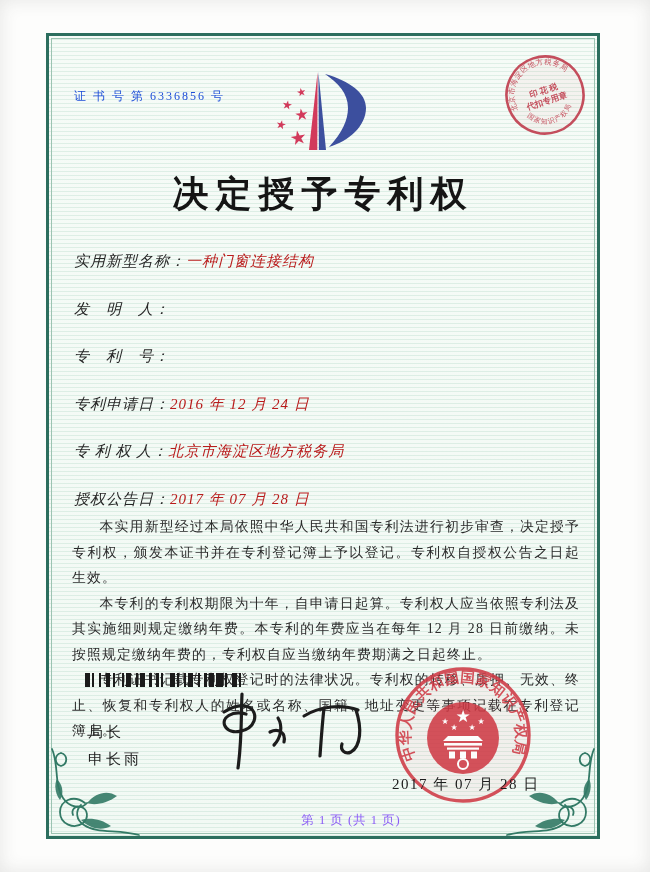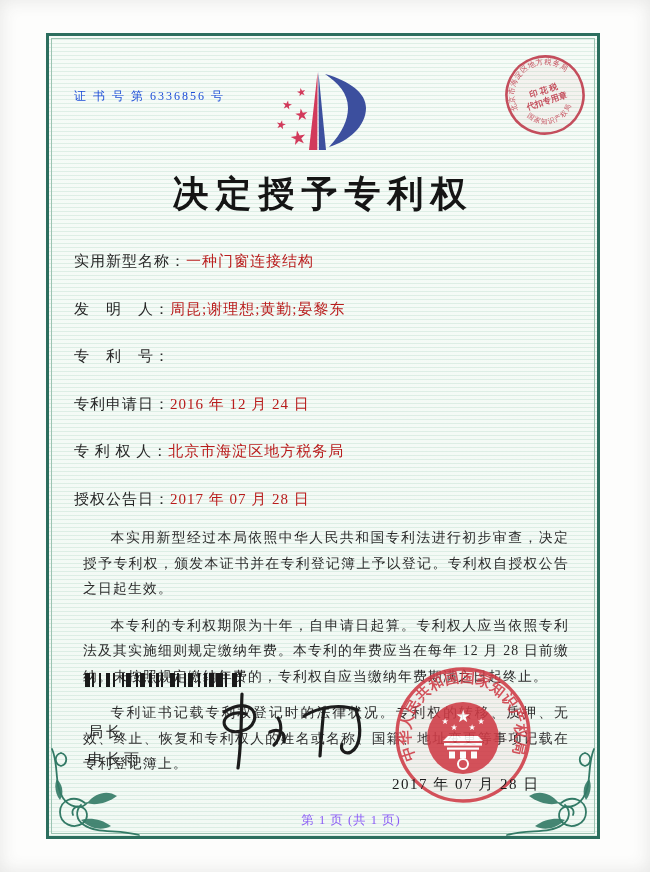--- a/index.html
+++ b/index.html
@@ -22,27 +22,27 @@
   .frame-inner{position:absolute;inset:2px;border:1px solid #9cc3b2;}
   .cert-number{position:absolute;left:74px;top:88px;font-size:12px;letter-spacing:2px;color:#1d4ed8;}
   
   .logo{position:absolute;left:268px;top:60px;width:112px;height:102px;}
   
   .title{
     position:absolute;left:46px;top:170px;width:554px;text-align:center;
     font-size:36px;font-weight:700;letter-spacing:7px;color:#151515;
   }
   
-  .fields{position:absolute;left:74px;top:252px;width:480px;}
+  .fields{position:absolute;left:74px;top:252px;width:480px;font-style:italic;}
   .field-row{display:flex;align-items:baseline;height:47.5px;font-size:15px;}
   .field-label{white-space:pre;letter-spacing:1px;color:#262626;}
   .field-value{letter-spacing:1px;color:#b91c1c;}
   
   .body-text{position:absolute;left:72px;top:514px;width:508px;font-size:13.8px;line-height:25.5px;color:#2b2b2b;}
-  .body-text p{margin:11px;text-indent:2em;letter-spacing:1.2px;text-align:justify;}
+  .body-text p{margin:0;text-indent:2em;letter-spacing:1.2px;text-align:justify;}
   
   .barcode{position:absolute;left:85px;top:673px;height:14px;display:flex;align-items:stretch;}
   .barcode span{display:block;height:100%;}
   
   .director{position:absolute;left:88px;top:719px;font-size:15px;letter-spacing:3px;color:#232323;line-height:27px;}
   .signature{position:absolute;left:212px;top:688px;width:160px;height:90px;}
   
   .seal{position:absolute;left:388px;top:660px;width:150px;height:150px;opacity:.88;}
   .issue-date{position:absolute;left:392px;top:775px;width:160px;font-size:15px;letter-spacing:1.5px;color:#1d1d1d;z-index:6;}
   
@@ -98,21 +98,20 @@
 
   <div class="title">决定授予专利权</div>
 
   <div class="fields">
     <div class="field-row">
       <span class="field-label">实用新型名称：</span>
       <span class="field-value">一种门窗连接结构</span>
     </div>
     <div class="field-row">
       <span class="field-label">发　明　人：</span>
-      <span class="field-value">周昆;谢理想;黄勤;晏黎东</span>
     </div>
     <div class="field-row">
       <span class="field-label">专　利　号：</span>
     </div>
     <div class="field-row">
       <span class="field-label">专利申请日：</span>
       <span class="field-value">2016 年 12 月 24 日</span>
     </div>
     <div class="field-row">
       <span class="field-label">专 利 权 人：</span>

